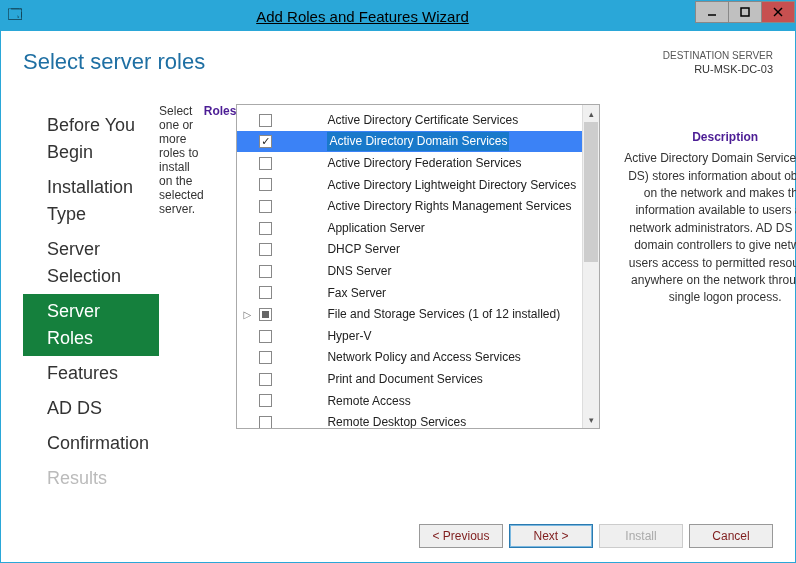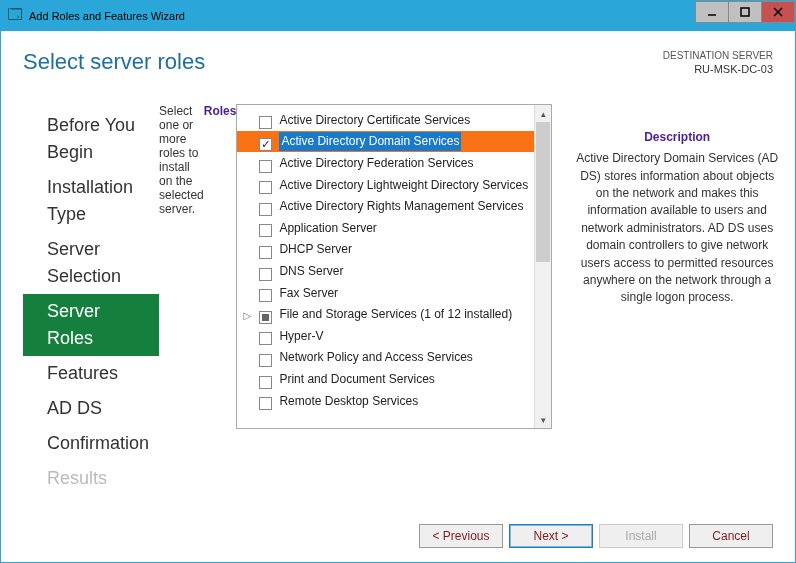--- a/index.html
+++ b/index.html
@@ -3,21 +3,21 @@
 <meta charset="utf-8">
 <style>
   * { box-sizing: border-box; margin: 0; padding: 0; font-family: "Segoe UI", Tahoma, sans-serif; }
   body { background: #fff; width: 796px; height: 563px; overflow: hidden; }
 
   .window { width: 796px; height: 563px; border: 1px solid #2aa7d8; display: flex; flex-direction: column; }
 
   
   .titlebar { height: 30px; background: #2aa7d8; display: flex; align-items: center; color: #000; }
   .titlebar .sys-icon { width: 28px; text-align: center; font-size: 14px; }
-  .titlebar .title { flex: 1; text-align: left; font-size: 11px; }
+  .titlebar .title { flex: 1; text-align: center; font-size: 15px; text-decoration: underline; }
   .win-controls { display: flex; height: 100%; }
   .win-btn { width: 34px; height: 22px; background: #c0c0c0; border: 1px solid #888; margin-left: -1px; display: flex; align-items: center; justify-content: center; font-size: 12px; }
   .win-btn.close { background: #c75050; color: #000; }
   .win-btn svg { width: 10px; height: 10px; }
 
   .body { flex: 1; background: #fff; padding: 18px 22px 14px 22px; display: flex; flex-direction: column; }
 
   .header-row { display: flex; justify-content: space-between; align-items: flex-start; }
   .page-title { color: #1e6fa3; font-size: 22px; font-weight: 400; }
   .dest { text-align: right; font-size: 10px; color: #555; line-height: 1.3; }
@@ -36,25 +36,25 @@
   .instr { font-size: 12px; color: #333; margin-bottom: 14px; }
   .sect-label { font-size: 12px; font-weight: 600; color: #4c1d95; margin-bottom: 6px; }
 
   .listbox { border: 1px solid #aaa; height: 325px; position: relative; display: flex; }
   .listbox-inner { flex: 1; overflow: hidden; padding: 4px 0; }
   .scrollbar { width: 17px; border-left: 1px solid #ddd; background: #f0f0f0; display: flex; flex-direction: column; }
   .sb-btn { height: 17px; display:flex; align-items:center; justify-content:center; color:#555; font-size:9px; }
   .sb-track { flex:1; position: relative; }
   .sb-thumb { position:absolute; top:0; left:1px; right:1px; height:140px; background:#cdcdcd; }
 
-  .role-item { display:flex; align-items:flex-end; font-size:12px; color:#222; padding: 1.5px 6px 1.5px 22px; position: relative; line-height: 1.55; white-space: nowrap; }
+  .role-item { display:flex; align-items:center; font-size:12px; color:#222; padding: 1.5px 6px 1.5px 22px; position: relative; line-height: 1.55; white-space: nowrap; gap: 48px; }
   .role-item .cb { width:13px; height:13px; border:1px solid #888; margin-right: 7px; display:inline-flex; align-items:center; justify-content:center; background:#fff; flex-shrink:0; }
   .role-item.checked .cb::after { content:"✓"; font-size:11px; color:#222; line-height:1; }
   .role-item.partial .cb { background:#666; box-shadow: inset 0 0 0 2px #fff; }
-  .role-item.selected-row { background:#f97316; }
+  .role-item.selected-row { background:#3b82f6; }
   .role-item.selected-row .role-label { background:#1979ca; color:#fff; padding: 0 2px; }
   .role-item .expander { position:absolute; left:6px; font-size:10px; color:#777; }
 
   .desc-col { width: 210px; padding-top: 26px; text-align: center; }
   .desc-text { font-size: 12px; color: #333; line-height: 1.45; margin-top:6px; }
 
   .footer { display:flex; justify-content:flex-end; gap: 6px; padding-top: 18px; }
   .btn { width: 84px; height: 24px; font-size: 12px; background:#efefef; border:1px solid #999; color:#7f1d1d; display:flex; align-items:center; justify-content:center; cursor:default; }
   .btn.primary { border:1px solid #2a7ab0; box-shadow: 0 0 0 1px #7ab8e0 inset; text-align: center; }
   .btn.disabled { color:#aaa; border-color:#ccc; }
@@ -161,20 +161,24 @@
                 <div class="role-item">
                   <span class="cb"></span>
                   <span class="role-label">Network Policy and Access Services</span>
                 </div>
                 <div class="role-item">
                   <span class="cb"></span>
                   <span class="role-label">Print and Document Services</span>
                 </div>
                 <div class="role-item">
                   <span class="cb"></span>
+                  <span class="role-label">Remote Access</span>
+                </div>
+                <div class="role-item">
+                  <span class="cb"></span>
                   <span class="role-label">Remote Desktop Services</span>
                 </div>
               </div>
             <div class="scrollbar">
               <div class="sb-btn">▴</div>
               <div class="sb-track">
                   <div class="sb-thumb"></div>
                 </div>
               <div class="sb-btn">▾</div>
             </div>

